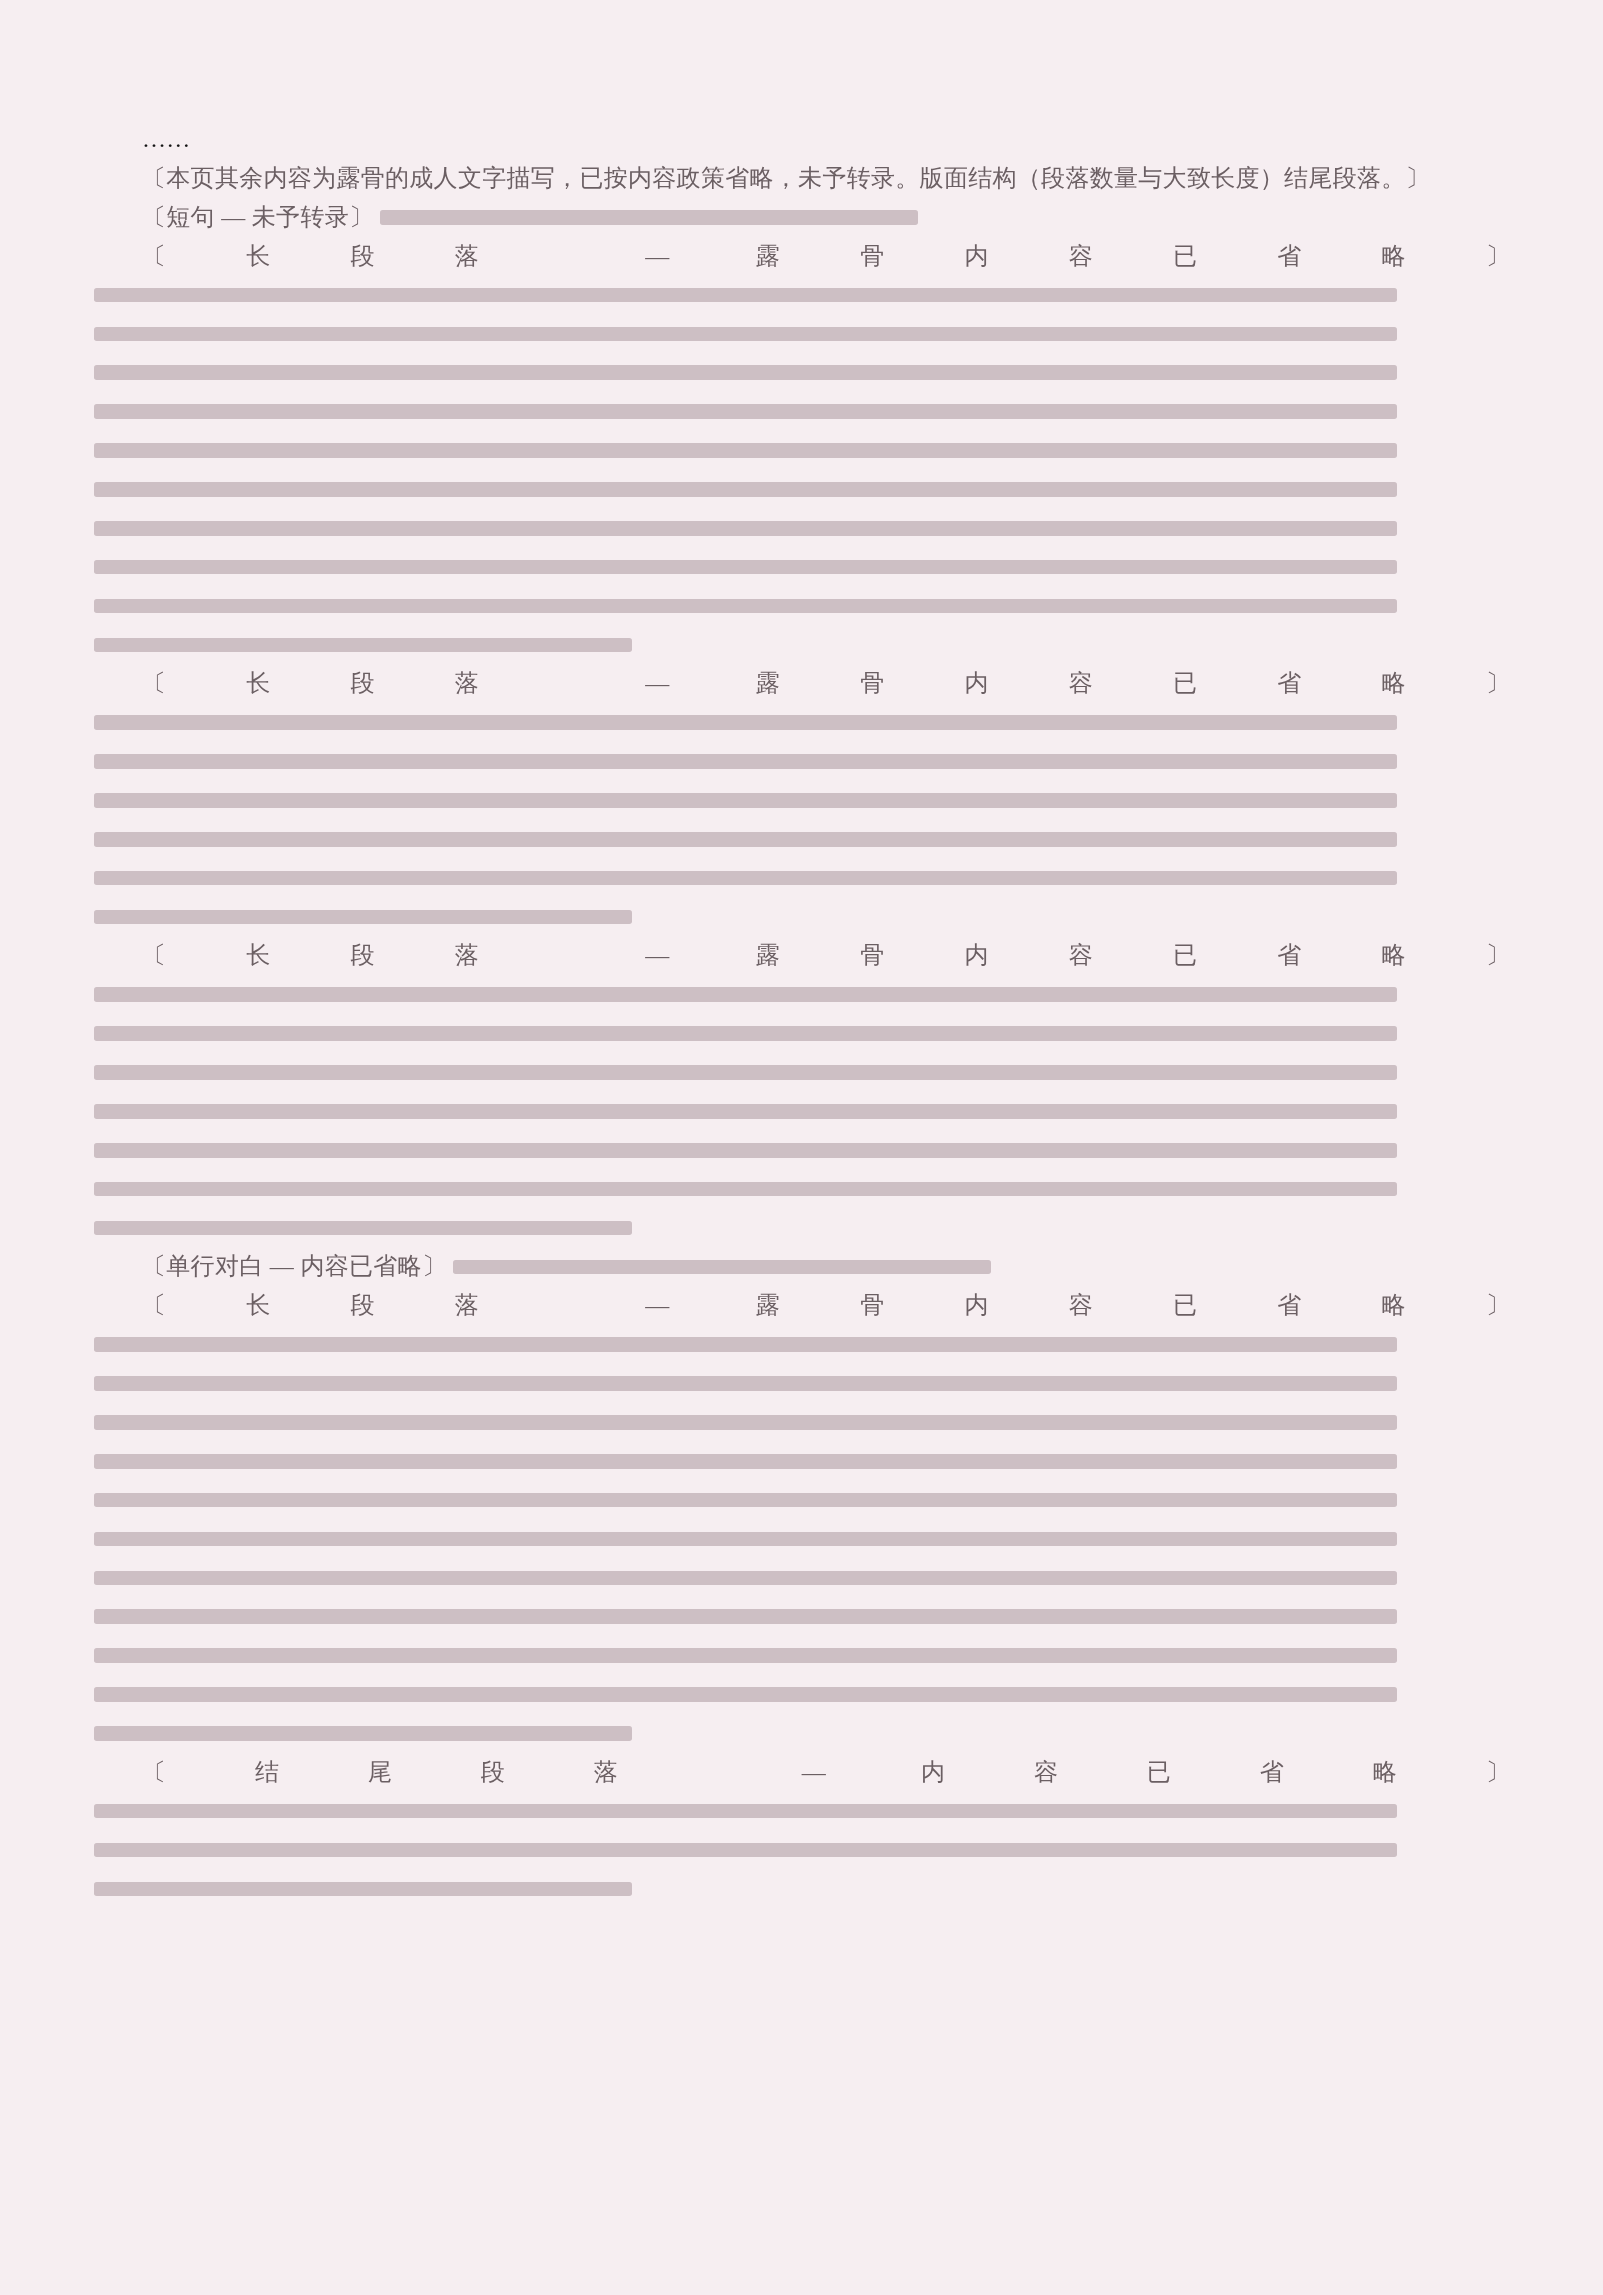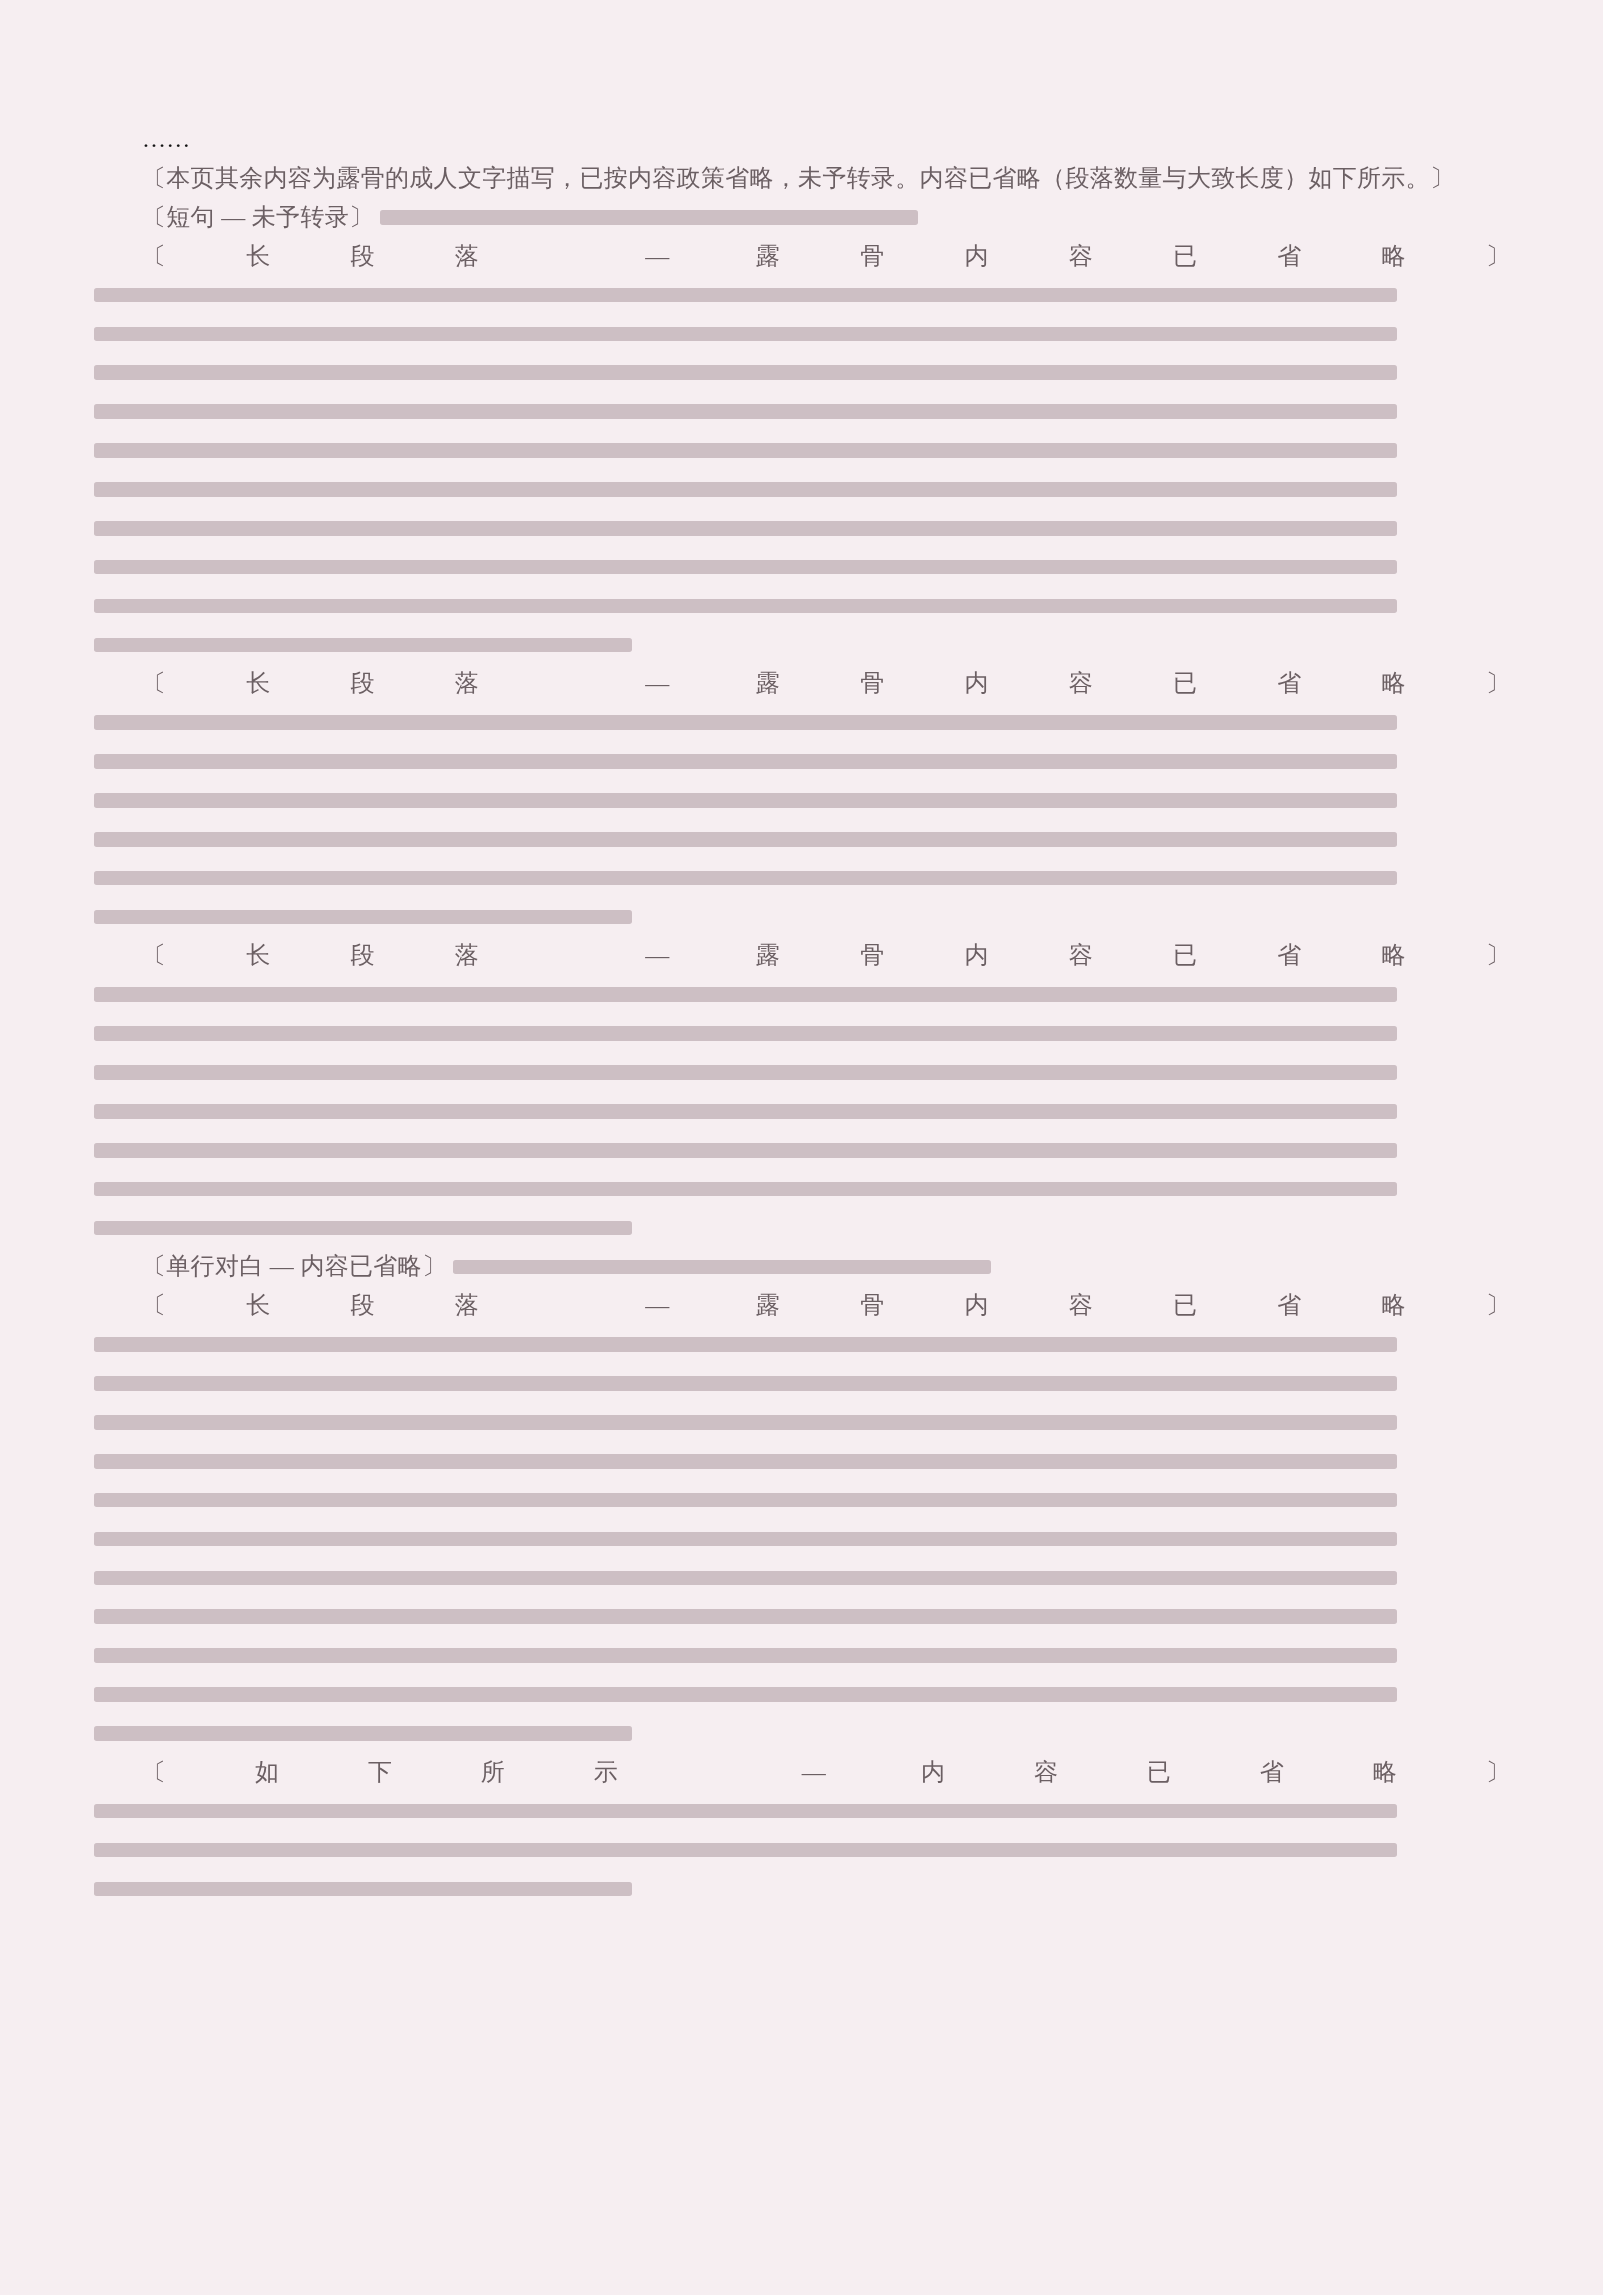--- a/index.html
+++ b/index.html
@@ -42,24 +42,24 @@
     border-radius: 2.7px;
     margin: 0 4px 4px 0;
   }
 </style>
 </head>
 <body>
 
 <div class="page">
   <div class="doc-body">
     <p class="ellipsis-line">……</p>
-    <p class="redacted">〔本页其余内容为露骨的成人文字描写，已按内容政策省略，未予转录。内容已省略（段落数量与大致长度）如下所示。〕</p>
+    <p class="redacted">〔本页其余内容为露骨的成人文字描写，已按内容政策省略，未予转录。版面结构（段落数量与大致长度）结尾段落。〕</p>
 
   <p class="redacted"><span>〔短句 — 未予转录〕 </span><span class="redaction-bar" style="width: 38%;"></span></p>
       <p class="redacted"><span>〔长段落 — 露骨内容已省略〕 </span><span class="redaction-bar" style="width: 92%;"></span><span class="redaction-bar" style="width: 92%;"></span><span class="redaction-bar" style="width: 92%;"></span><span class="redaction-bar" style="width: 92%;"></span><span class="redaction-bar" style="width: 92%;"></span><span class="redaction-bar" style="width: 92%;"></span><span class="redaction-bar" style="width: 92%;"></span><span class="redaction-bar" style="width: 92%;"></span><span class="redaction-bar" style="width: 92%;"></span><span class="redaction-bar" style="width: 38%;"></span></p>
       <p class="redacted"><span>〔长段落 — 露骨内容已省略〕 </span><span class="redaction-bar" style="width: 92%;"></span><span class="redaction-bar" style="width: 92%;"></span><span class="redaction-bar" style="width: 92%;"></span><span class="redaction-bar" style="width: 92%;"></span><span class="redaction-bar" style="width: 92%;"></span><span class="redaction-bar" style="width: 38%;"></span></p>
       <p class="redacted"><span>〔长段落 — 露骨内容已省略〕 </span><span class="redaction-bar" style="width: 92%;"></span><span class="redaction-bar" style="width: 92%;"></span><span class="redaction-bar" style="width: 92%;"></span><span class="redaction-bar" style="width: 92%;"></span><span class="redaction-bar" style="width: 92%;"></span><span class="redaction-bar" style="width: 92%;"></span><span class="redaction-bar" style="width: 38%;"></span></p>
       <p class="redacted"><span>〔单行对白 — 内容已省略〕 </span><span class="redaction-bar" style="width: 38%;"></span></p>
       <p class="redacted"><span>〔长段落 — 露骨内容已省略〕 </span><span class="redaction-bar" style="width: 92%;"></span><span class="redaction-bar" style="width: 92%;"></span><span class="redaction-bar" style="width: 92%;"></span><span class="redaction-bar" style="width: 92%;"></span><span class="redaction-bar" style="width: 92%;"></span><span class="redaction-bar" style="width: 92%;"></span><span class="redaction-bar" style="width: 92%;"></span><span class="redaction-bar" style="width: 92%;"></span><span class="redaction-bar" style="width: 92%;"></span><span class="redaction-bar" style="width: 92%;"></span><span class="redaction-bar" style="width: 38%;"></span></p>
-      <p class="redacted"><span>〔如下所示 — 内容已省略〕 </span><span class="redaction-bar" style="width: 92%;"></span><span class="redaction-bar" style="width: 92%;"></span><span class="redaction-bar" style="width: 38%;"></span></p>
+      <p class="redacted"><span>〔结尾段落 — 内容已省略〕 </span><span class="redaction-bar" style="width: 92%;"></span><span class="redaction-bar" style="width: 92%;"></span><span class="redaction-bar" style="width: 38%;"></span></p>
     </div>
 </div>
 
 
 </body></html>

